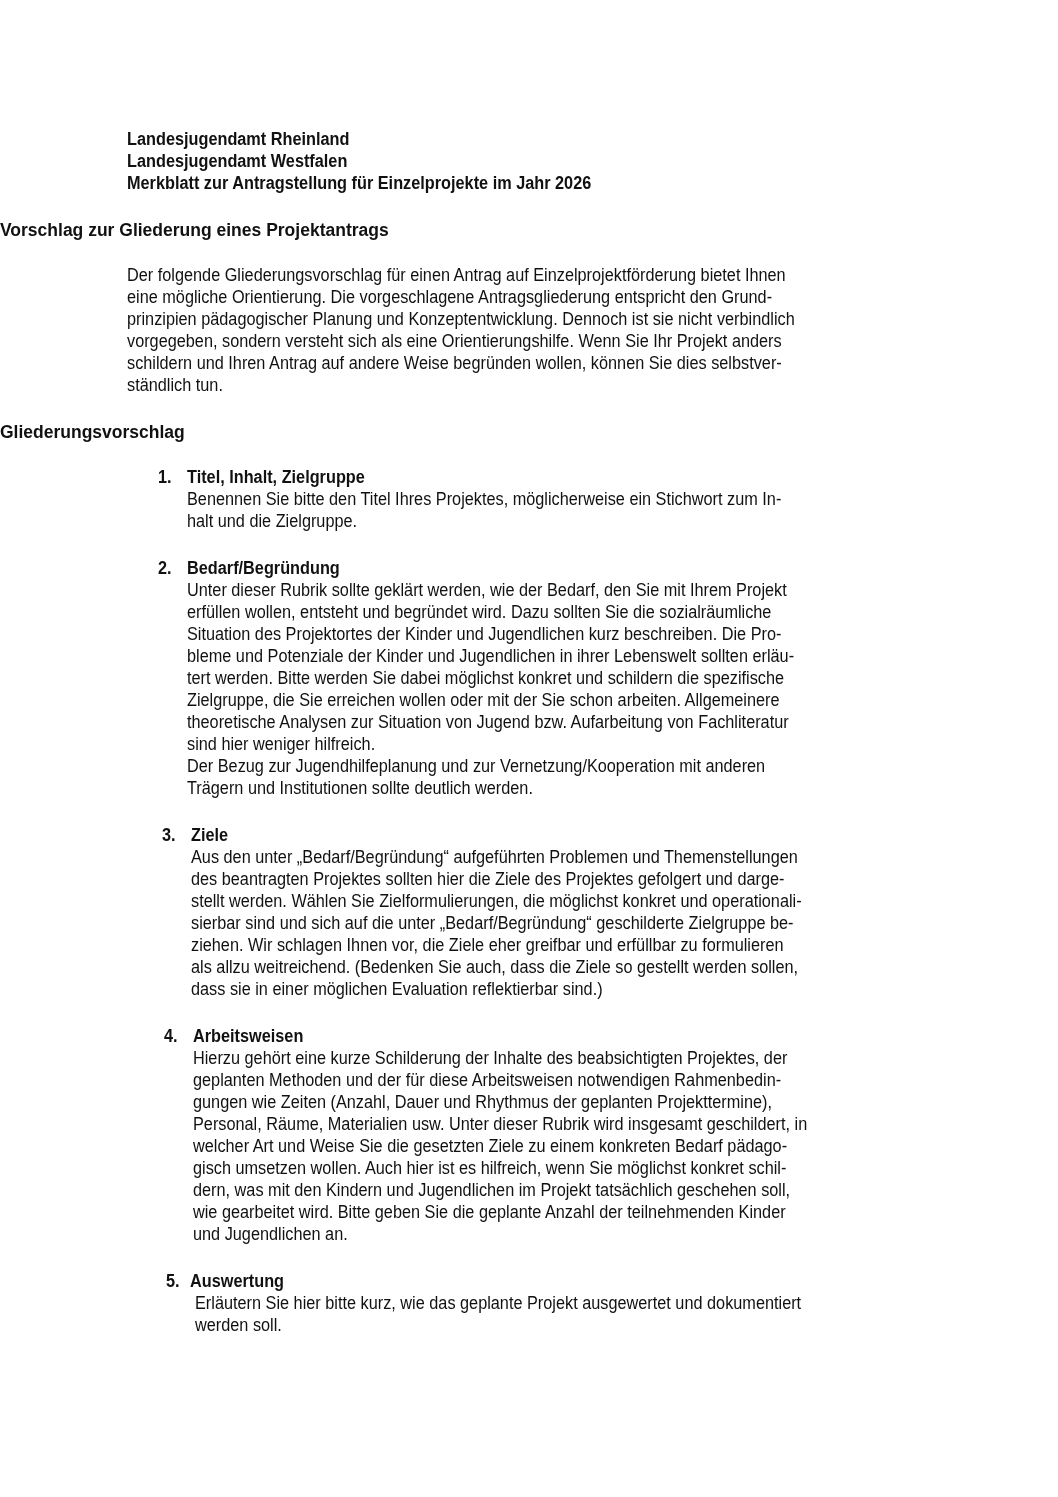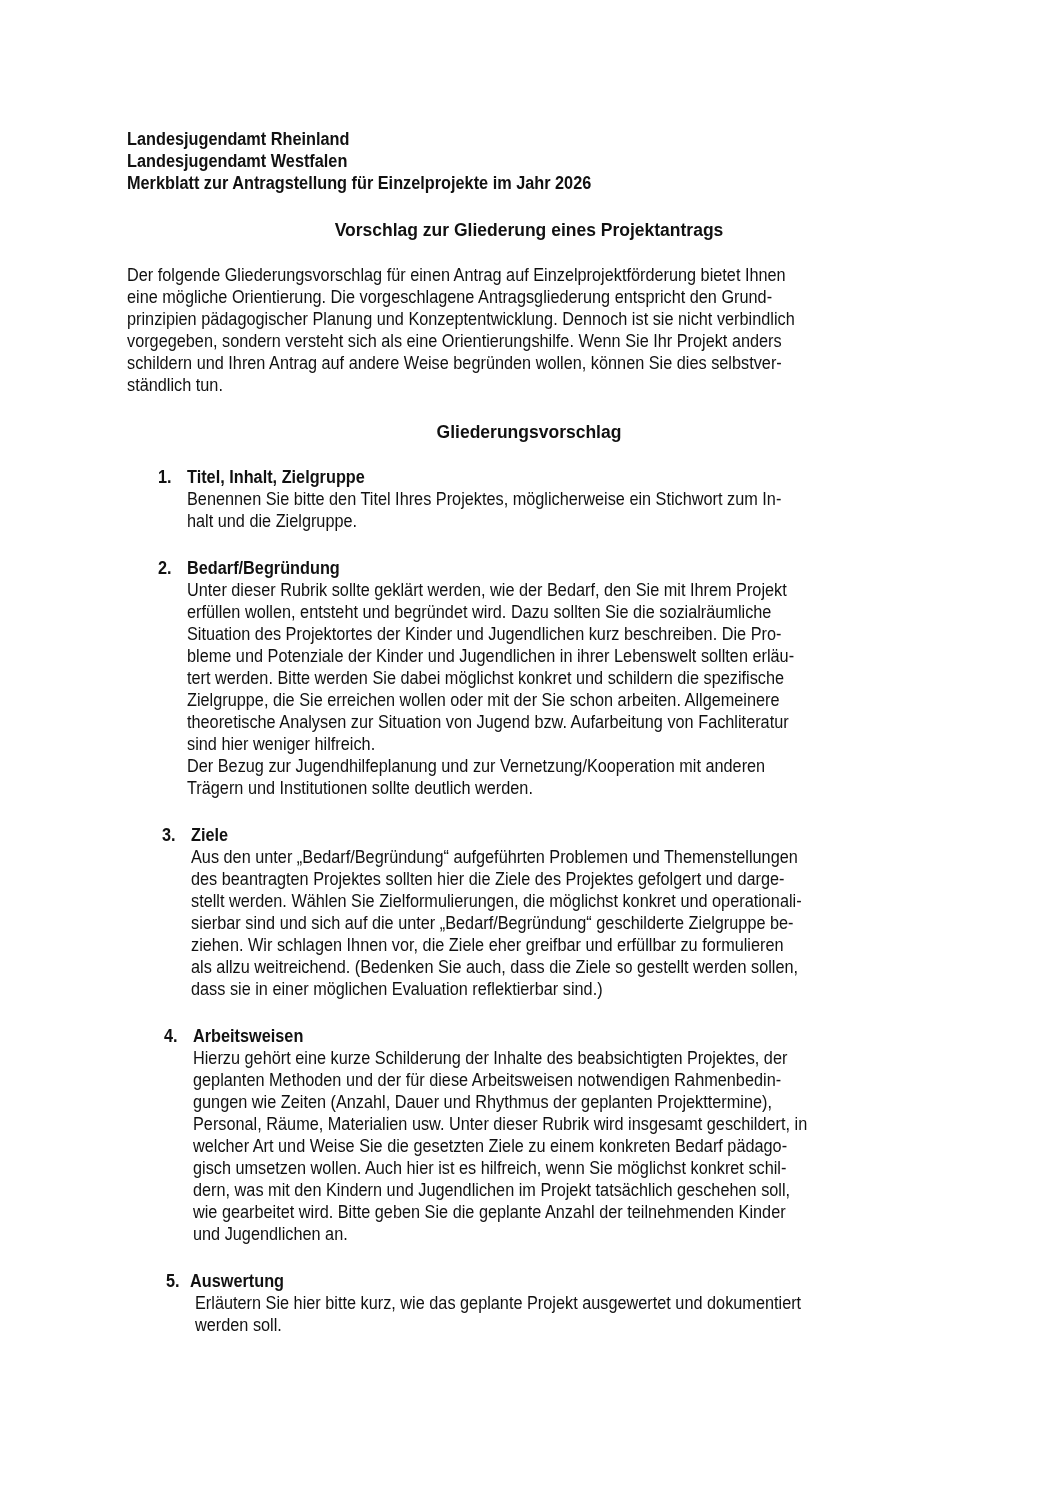--- a/index.html
+++ b/index.html
@@ -5,21 +5,21 @@
     html, body { margin: 0; padding: 0; background: #ffffff; }
     body {
       width: 1058px; height: 1497px; position: relative; overflow: hidden;
       font-family: "Liberation Sans", sans-serif; color: #111111;
     }
     .line {
       position: absolute; white-space: nowrap; font-size: 17.5px; line-height: 22px;
       transform-origin: left top; transform: scaleX(0.93);
     }
     .bold { font-weight: bold; }
-    .center { left: 0; width: 1058px; text-align: center; transform: none; }
+    .center { left: 0; width: 1058px; text-align: left; transform: none; }
   </style>
 </head>
 <body>
 
 <div class="line bold" style="left:127px;top:128px;">Landesjugendamt Rheinland</div>
 <div class="line bold" style="left:127px;top:150px;">Landesjugendamt Westfalen</div>
 <div class="line bold" style="left:127px;top:172px;">Merkblatt zur Antragstellung für Einzelprojekte im Jahr 2026</div>
 
 <div class="line bold center" style="top:219px;">Vorschlag zur Gliederung eines Projektantrags</div>
 

